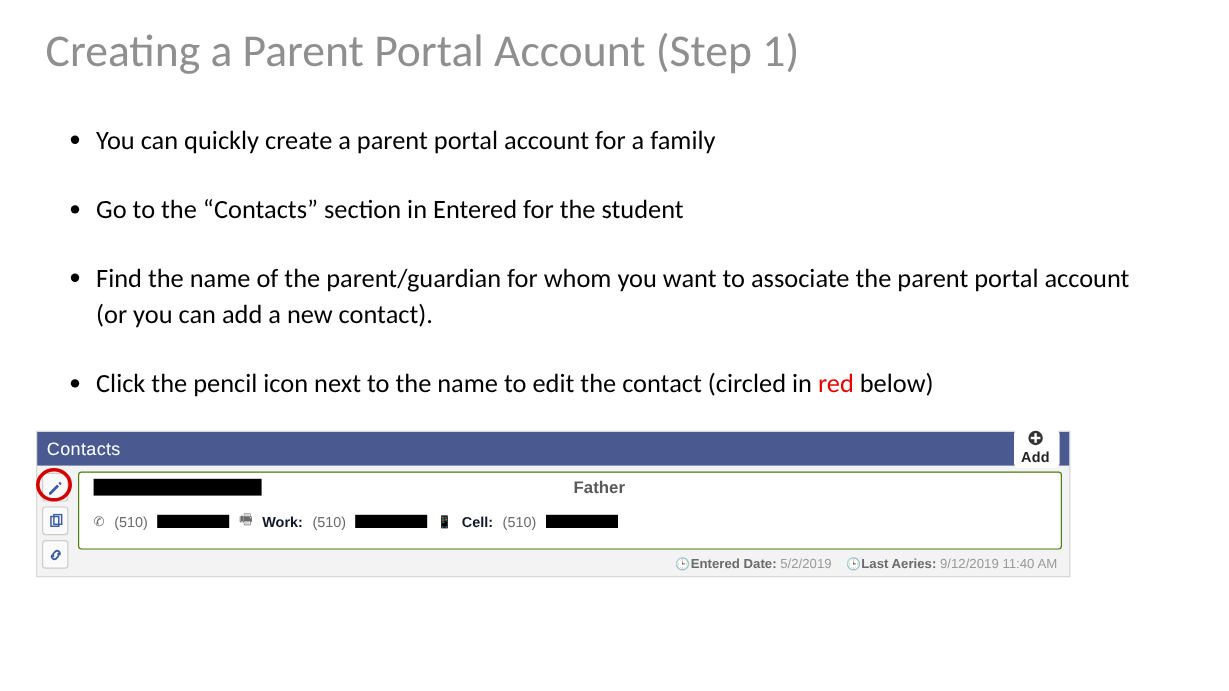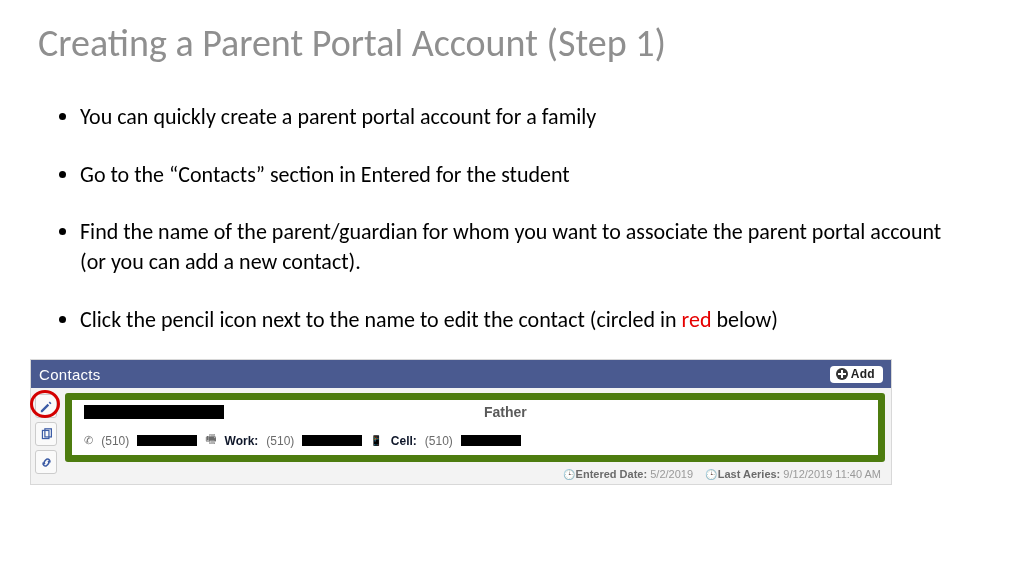--- a/index.html
+++ b/index.html
@@ -54,20 +54,21 @@
     background: #fff;
     color: #222;
     border-radius: 4px;
     padding: 1px 8px 2px 6px;
     font-size: 12px;
     font-weight: 700;
     display: flex;
     align-items: center;
     gap: 3px;
     cursor: pointer;
+    flex-direction: column;
   }
   .add-plus {
     width: 12px; height: 12px; display: inline-block;
     background: #333; border-radius: 50%; position: relative;
   }
   .add-plus::before, .add-plus::after {
     content: ""; position: absolute; background: #fff;
   }
   .add-plus::before { left: 2px; right: 2px; top: 5px; height: 2px; }
   .add-plus::after  { top: 2px; bottom: 2px; left: 5px; width: 2px; }
@@ -103,21 +104,21 @@
     left: -5px; top: -4px;
     width: 30px; height: 28px;
     border: 3px solid #d40000;
     border-radius: 50%;
     pointer-events: none;
   }
 
   .contact-card {
     flex: 1;
     background: #fff;
-    border: 7px solid #4d7c0f;
+    border: 1px solid #4d7c0f;
     border-radius: 3px;
     margin: 5px 6px 6px 4px;
     padding: 4px 10px 4px 12px;
     font-family: "Segoe UI", Arial, sans-serif;
     color: #6b6b6b;
     font-size: 12px;
   }
   .row1 {
     display: flex;
     align-items: center;

